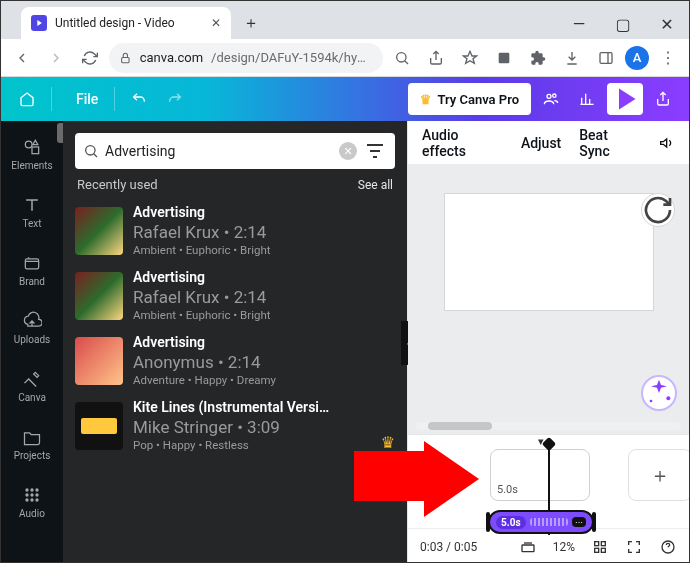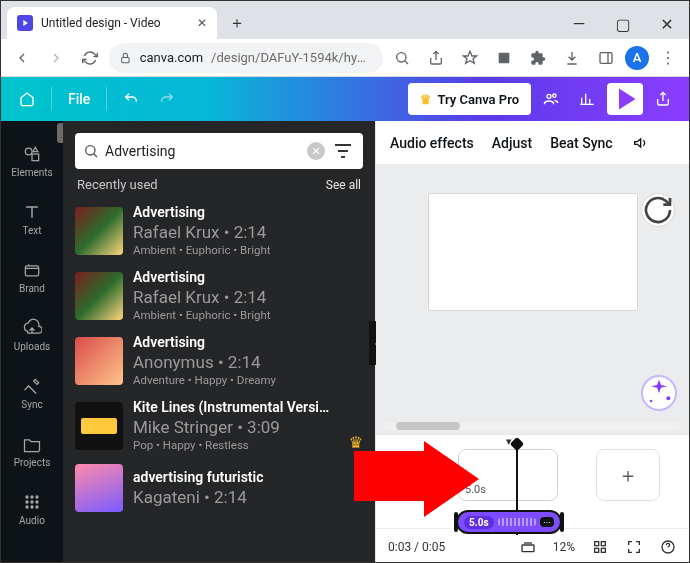--- a/index.html
+++ b/index.html
@@ -1,51 +1,51 @@
 <!DOCTYPE html>
 <html><head>
 <meta charset="utf-8">
 <style>
   * { box-sizing: border-box; margin: 0; padding: 0; font-family: -apple-system, BlinkMacSystemFont, "Segoe UI", Roboto, Arial, sans-serif; }
   body { width: 690px; height: 563px; overflow: hidden; background: #fff; border: 1px solid #333; position: relative; }
   
   .titlebar { height: 38px; background: #dee1e6; display: flex; align-items: flex-end; }
-  .tab { background: #fff; height: 32px; margin-left: 6px; border-radius: 8px 8px 0 0; display: flex; align-items: center; padding: 0 10px; gap: 8px; min-width: 210px; font-size: 12px; color: #222; }
+  .tab { background: #fff; height: 32px; margin-left: 20px; border-radius: 8px 8px 0 0; display: flex; align-items: center; padding: 0 10px; gap: 8px; min-width: 210px; font-size: 12px; color: #222; }
   .tab .favicon { width: 16px; height: 16px; background: #4f46e5; border-radius: 3px; display:flex;align-items:center;justify-content:center; }
   .tab .favicon svg { width:10px;height:10px; }
   .tab .close { color:#555; cursor:pointer; }
   .newtab { width:28px; height:28px; display:flex;align-items:center;justify-content:center; color:#333; margin-left:6px; margin-bottom:2px; }
   .win-controls { margin-left:auto; display:flex; }
   .win-controls div { width:44px; height:30px; display:flex; align-items:center; justify-content:center; color:#333; }
   
   .toolbar { height: 38px; background:#fff; border-bottom:1px solid #d9d9d9; display:flex; align-items:center; padding:0 6px; gap:4px; }
   .tb-btn { width:30px; height:30px; display:flex; align-items:center; justify-content:center; color:#5f6368; border-radius:50%; }
   .tb-btn.disabled { color:#b5b5b5; }
   .addr { flex:1; height:30px; background:#f1f3f4; border-radius:15px; display:flex; align-items:center; padding:0 10px; gap:8px; font-size:13px; color:#5f6368; overflow:hidden; }
   .addr .domain { color:#202124; }
   .addr .path { color:#6b6b6b; white-space:nowrap; overflow:hidden; text-overflow:ellipsis; }
   .avatar { width:24px; height:24px; border-radius:50%; background:#1a73e8; color:#fff; display:flex; align-items:center; justify-content:center; font-size:13px; font-weight:500; }
   
   .canva-header { height:44px; background:linear-gradient(90deg,#00c4cc 0%, #07b7d8 30%, #5a3be8 70%, #8b3dff 100%); display:flex; align-items:center; padding:0 10px; gap:4px; }
   .ch-btn { height:32px; min-width:32px; display:flex; align-items:center; justify-content:center; color:#fff; border-radius:4px; padding:0 8px; font-size:14px; }
-  .ch-file { font-weight:500; }
+  .ch-file { font-weight:500;margin-left:8px; }
   .ch-sep { width:1px; height:24px; background:rgba(255,255,255,0.3); margin:0 4px;}
   .ch-spacer { flex:1; }
   .try-pro { background:#fff; color:#0e1318; height:32px; border-radius:4px; display:flex; align-items:center; padding:0 12px; gap:6px; font-size:13px; font-weight:600; }
   .crown { color:#fdbc2c; }
   .play-btn { background:#fff; width:36px; height:32px; border-radius:4px; display:flex; align-items:center; justify-content:center; }
   
   .main { display:flex; height:calc(563px - 38px - 38px - 44px); position:relative;}
   
-  .rail { width:62px; background:#0e1318; display:flex; flex-direction:column; align-items:center; padding-top:12px; gap:2px; position:relative;}
+  .rail { width:62px; background:#0e1318; display:flex; flex-direction:column; align-items:center; padding-top:5px; gap:2px; position:relative;}
   .rail-item { width:58px; height:56px; display:flex; flex-direction:column; align-items:center; justify-content:center; color:#a6a6a6; gap:3px; border-radius:6px; font-size:10px;}
   .rail-scroll-dot { position:absolute; top:2px; left:56px; width:10px; height:20px; background:#6b6b6b; border-radius:3px;}
   .rail svg { width:20px; height:20px; }
   
-  .panel { width:312px; background:#252627; display:flex; flex-direction:column; position:relative;}
+  .panel { width:344px; background:#252627; display:flex; flex-direction:column; position:relative;}
   .search-row { padding:12px 12px 8px; }
   .search { background:#fff; height:36px; border-radius:4px; display:flex; align-items:center; padding:0 8px; gap:6px; }
   .search input { flex:1; border:none; outline:none; font-size:14px; color:#222; background:transparent; }
   .search .clear { width:18px; height:18px; border-radius:50%; background:#c9c9c9; color:#fff; display:flex; align-items:center; justify-content:center; font-size:11px; }
   .filter { width:24px;height:24px;display:flex;align-items:center;justify-content:center;color:#333; }
   .section-head { display:flex; padding:0 14px 6px; align-items:center; color:#c9c9cb; font-size:13px; }
   .section-head .see-all { margin-left:auto; font-size:12px; color:#e5e5e5; }
   .list { overflow:hidden; flex:1; }
   .track { display:flex; padding:6px 12px; gap:10px; align-items:center; }
   .thumb { width:48px; height:48px; border-radius:4px; background:#555; flex-shrink:0; overflow:hidden; position:relative; }
@@ -263,21 +263,21 @@
       <svg viewBox="0 0 24 24" fill="none" stroke="currentColor" stroke-width="1.5">
           <path d="M7 16a5 5 0 01.5-9.9A6 6 0 0120 10a4 4 0 010 8H7z"></path>
           <path d="M12 12v6m-3-3l3-3 3 3"></path>
         </svg>
       <span>Uploads</span>
     </div>
     <div class="rail-item">
       <svg viewBox="0 0 24 24" fill="none" stroke="currentColor" stroke-width="1.5">
           <path d="M3 17l5-5 9 9M14 6l4 4M16 4l4 4-2 2-4-4z"></path>
         </svg>
-      <span>Sync</span>
+      <span>Canva</span>
     </div>
     <div class="rail-item">
       <svg viewBox="0 0 24 24" fill="none" stroke="currentColor" stroke-width="1.5">
           <path d="M3 7h6l2 2h10v10a2 2 0 01-2 2H3z"></path>
         </svg>
       <span>Projects</span>
     </div>
     <div class="rail-item">
       <svg viewBox="0 0 24 24" fill="currentColor">
           <circle cx="6" cy="6" r="2"></circle>
@@ -340,27 +340,20 @@
         </div>
       </div>
       <div class="track">
         <div class="thumb t4"></div>
         <div class="meta">
           <div class="t-title">Kite Lines (Instrumental Versi…</div>
           <div class="t-sub">Mike Stringer • 3:09</div>
           <div class="t-tags">Pop • Happy • Restless</div>
         </div>
         <span class="pro-badge">♛</span>
-      </div>
-      <div class="track">
-        <div class="thumb t5"></div>
-        <div class="meta">
-          <div class="t-title">advertising futuristic</div>
-          <div class="t-sub">Kagateni • 2:14</div>
-        </div>
       </div>
     </div>
     <div class="panel-drag">‹</div>
   </div>
 
   <div class="canvas">
     <div class="ctx-bar">
       <span>Audio effects</span>
       <span>Adjust</span>
       <span>Beat Sync</span>

